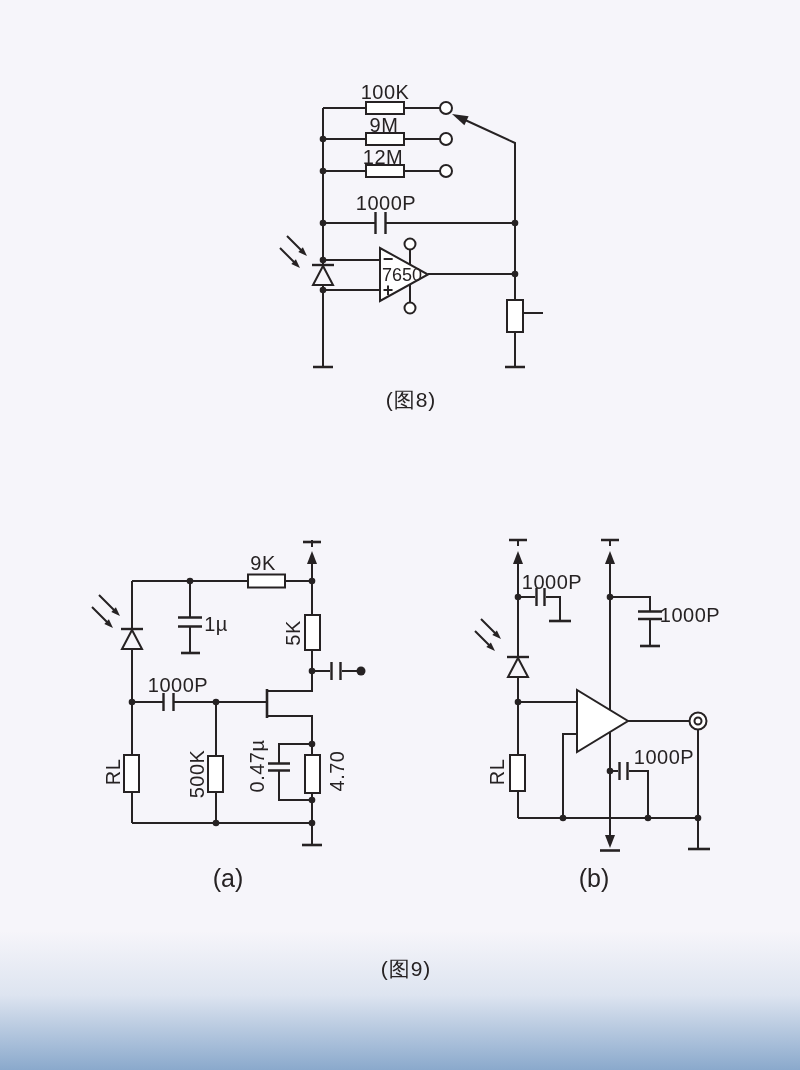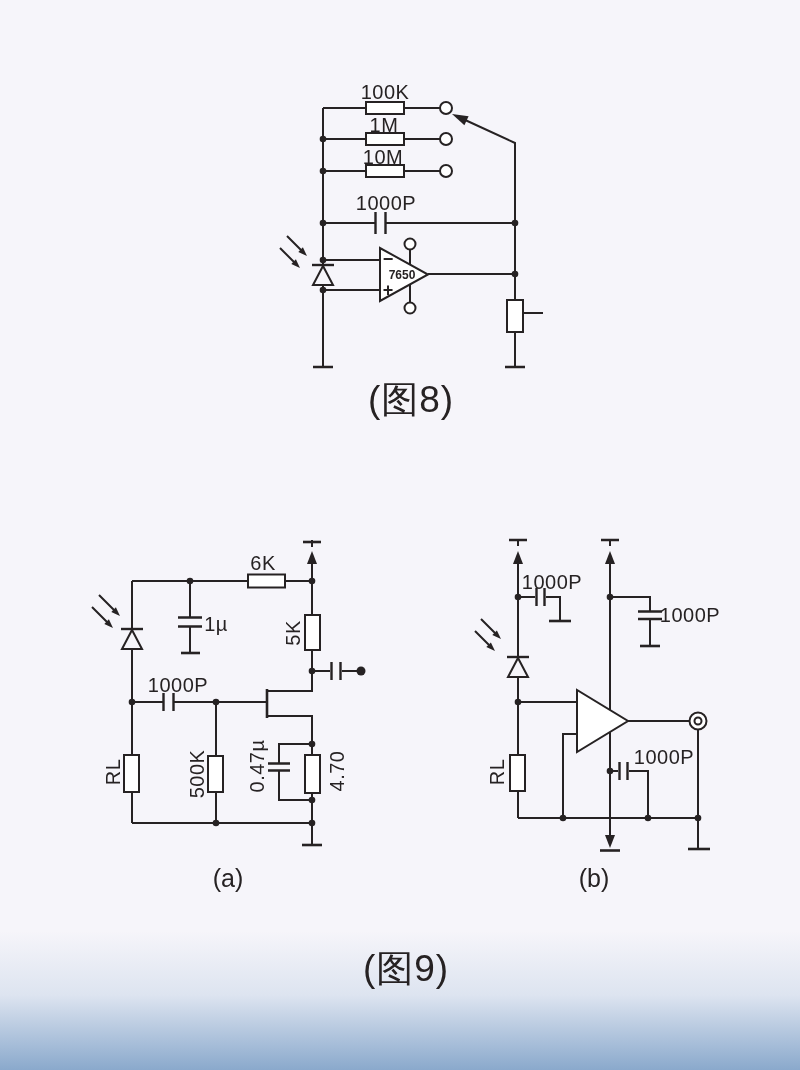--- a/index.html
+++ b/index.html
@@ -10,23 +10,23 @@
     overflow:hidden;
   }
   .stage{position:relative;width:800px;height:910px;}
   .stage svg{position:absolute;left:0;top:0;}
   .lbl{
     position:absolute;transform:translate(-50%,-50%);
     font-size:20px;color:#262223;white-space:nowrap;line-height:1;
     letter-spacing:0.5px;
   }
   .lbl.rot{transform:translate(-50%,-50%) rotate(-90deg);}
-  .lbl.small{font-size:12px;letter-spacing:0;font-weight:bold;}
+  .lbl.small{font-size:18px;letter-spacing:0;}
   .lbl.sign{font-size:18px;font-weight:bold;letter-spacing:0;}
-  .lbl.caption{font-size:37px;letter-spacing:1px;}
+  .lbl.caption{font-size:21px;letter-spacing:1px;}
   .lbl.subcap{font-size:25px;letter-spacing:0;}
 </style>
 </head>
 <body>
 
 <div class="stage">
 
 <svg width="800" height="1070" viewBox="0 0 800 1070">
 
   <g stroke="#262223" fill="none" stroke-width="2">
@@ -196,29 +196,29 @@
       <circle cx="518" cy="702" r="3.3"></circle>
           <circle cx="610" cy="771" r="3.3"></circle>
       <circle cx="563" cy="818" r="3.3"></circle>
           <circle cx="648" cy="818" r="3.3"></circle>
       <circle cx="698" cy="818" r="3.3"></circle>
     </g>
   </g>
 </svg>
 
 <span class="lbl" style="left:385px;top:92px">100K</span>
-<span class="lbl" style="left:384px;top:125px">1M</span>
-<span class="lbl" style="left:383px;top:157px">10M</span>
+<span class="lbl" style="left:384px;top:125px">9M</span>
+<span class="lbl" style="left:383px;top:157px">12M</span>
 <span class="lbl" style="left:386px;top:203px">1000P</span>
 <span class="lbl small" style="left:402px;top:275px">7650</span>
 <span class="lbl sign" style="left:388px;top:259px">−</span>
 <span class="lbl sign" style="left:388px;top:290px">+</span>
 <span class="lbl caption" style="left:411px;top:399px">(图8)</span>
 
-<span class="lbl" style="left:263px;top:563px">6K</span>
+<span class="lbl" style="left:263px;top:563px">9K</span>
 <span class="lbl" style="left:216px;top:624px">1µ</span>
 <span class="lbl rot" style="left:293px;top:633px">5K</span>
 <span class="lbl" style="left:178px;top:685px">1000P</span>
 <span class="lbl rot" style="left:197px;top:774px">500K</span>
 <span class="lbl rot" style="left:257px;top:766px">0.47µ</span>
 <span class="lbl rot" style="left:337px;top:771px">4.70</span>
 <span class="lbl rot" style="left:113px;top:772px">RL</span>
 <span class="lbl subcap" style="left:228px;top:878px">(a)</span>
 
 <span class="lbl" style="left:552px;top:582px">1000P</span>

